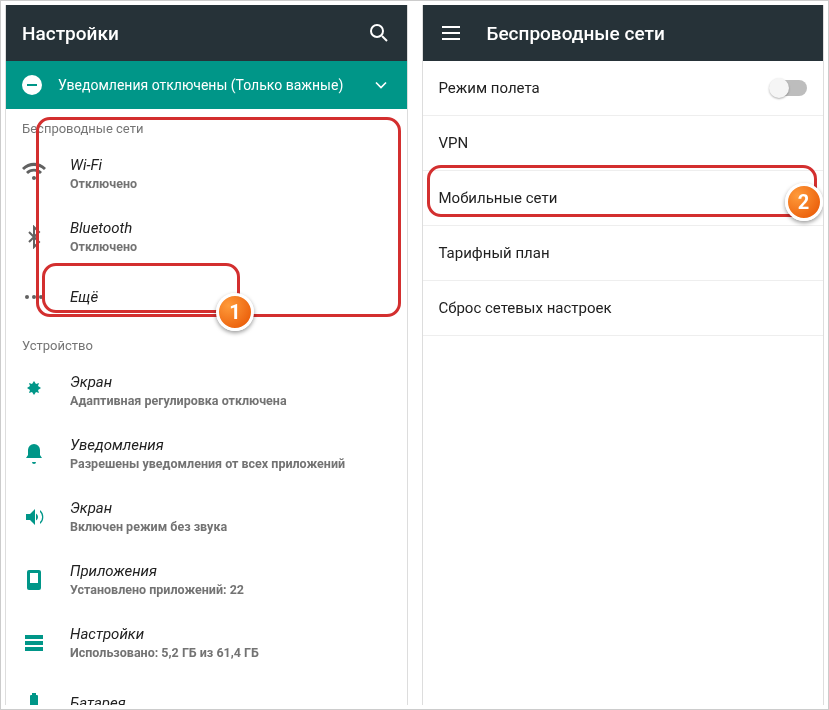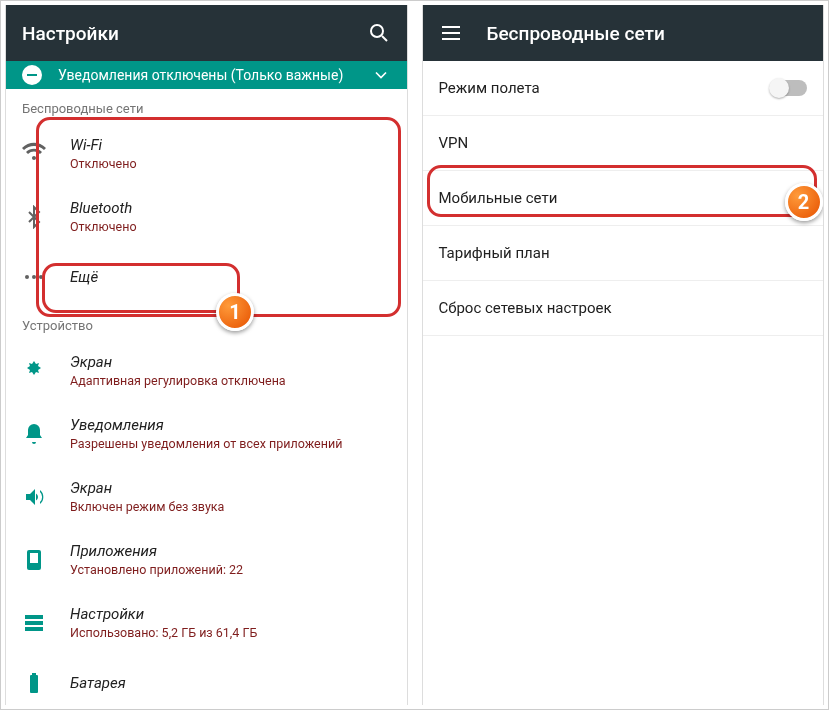--- a/index.html
+++ b/index.html
@@ -39,21 +39,21 @@
     font-size: 19px;
     font-weight: 500;
     flex: 1;
   }
   .appbar .icon { width: 24px; height: 24px; display:flex; align-items:center; justify-content:center; }
   .notice-bar {
     background: #009688;
     color: #fff;
     display: flex;
     align-items: center;
-    padding: 4px 16px;
+    padding: 14px 16px;
     gap: 16px;
   }
   .notice-circle {
     width: 20px; height: 20px; border-radius: 50%;
     background: #fff; display:flex; align-items:center; justify-content:center;
   }
   .notice-circle .dash { width:10px; height:2px; background:#009688; }
   .notice-text { flex:1; font-size:14px; line-height:1.3; }
   .chevron { width:20px; height:20px; display:flex; align-items:center; justify-content:center; }
   .section-header {
@@ -70,21 +70,21 @@
   }
   .list-item .icon {
     width: 24px; height: 24px;
     color: #616161;
     display:flex; align-items:center; justify-content:center;
     flex-shrink:0;
   }
   .list-item .icon.teal { color: #009688; }
   .list-item .texts { flex:1; }
   .list-item .title { font-size: 15px; color: #212121; font-style: italic; }
-  .list-item .sub { font-size: 12.5px; color: #7f1d1d; margin-top:2px; }
+  .list-item .sub { font-size: 12.5px; color: #737373; margin-top:2px;font-weight:bold; }
   .simple-item {
     padding: 18px 16px;
     font-size: 15px;
     color: #212121;
     border-bottom: 1px solid #eee;
     display:flex;
     align-items:center;
     gap:6px;
   }
   .simple-item .spacer { flex:1; }

